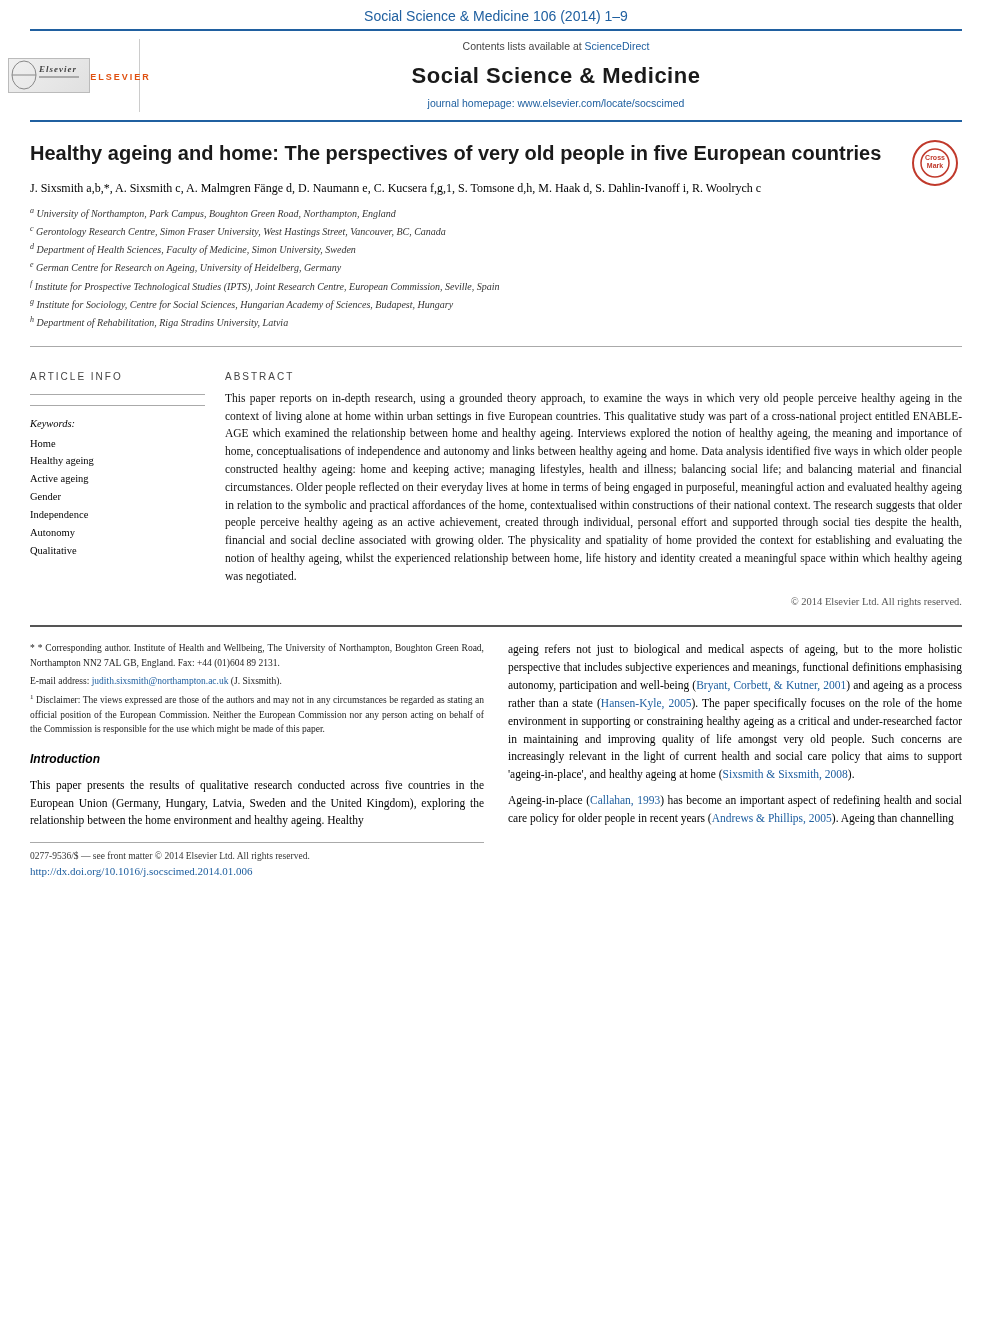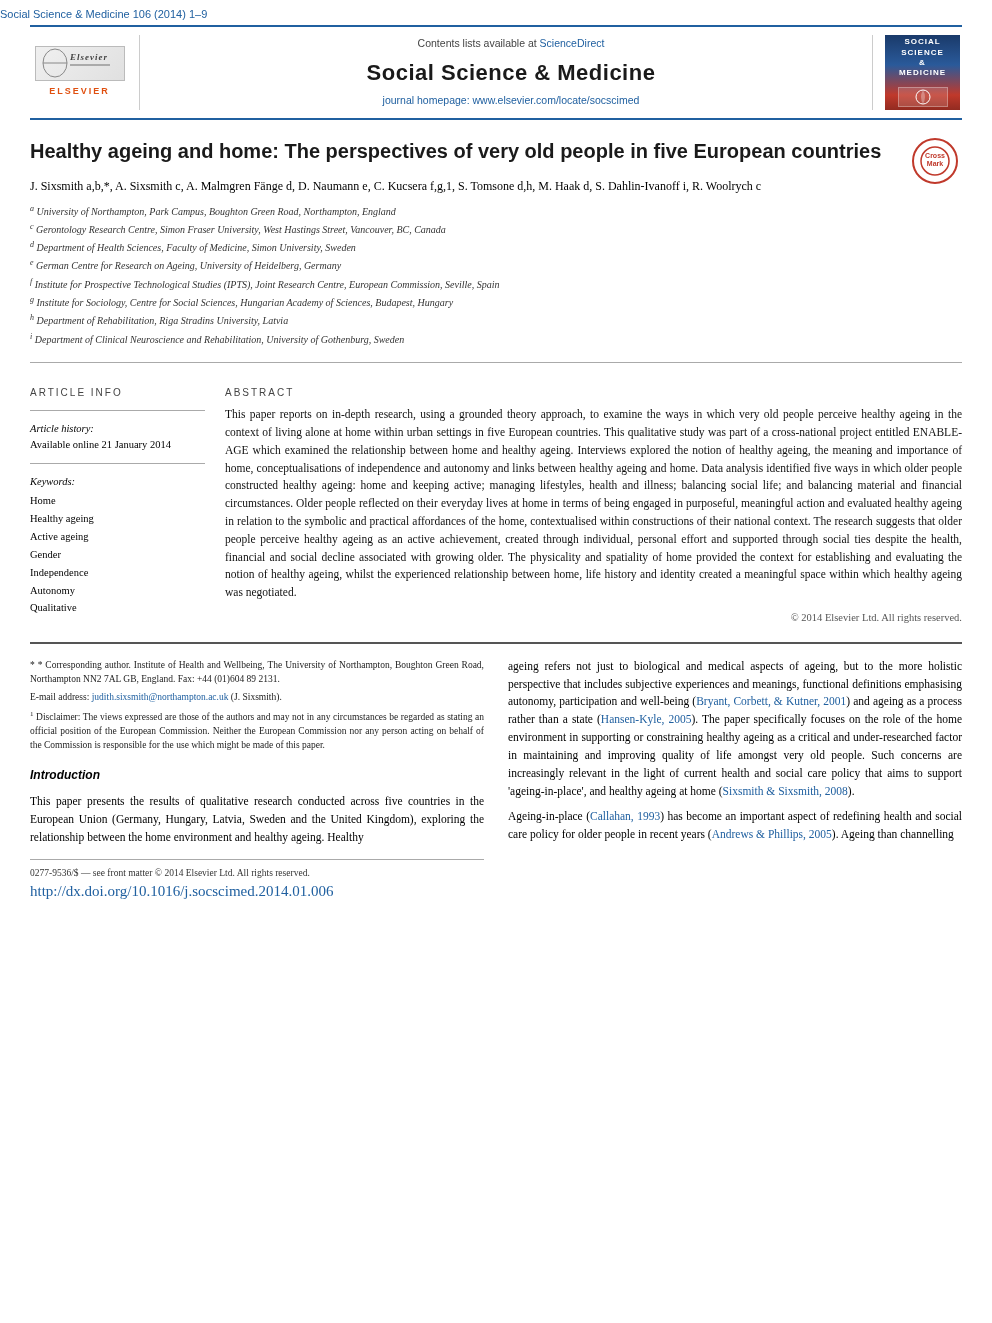--- a/index.html
+++ b/index.html
@@ -8,40 +8,41 @@
       background: #fff;
       color: #000;
       font-size: 13px;
       line-height: 1.5;
       width: 992px;
       min-height: 1323px;
     }
 
     
     .journal-top-bar {
+      text-align: center;
       padding: 6px 0 2px 0;
-      font-size: 11px;
+      font-size: 14px;
       color: #2060a0;
       font-family: Arial, sans-serif;
     }
 
     
     .header-section {
       display: flex;
       align-items: stretch;
       border-top: 2px solid #2060a0;
       border-bottom: 2px solid #2060a0;
       margin: 0 30px;
       padding: 8px 0;
     }
 
     .elsevier-logo {
       width: 110px;
       display: flex;
-      flex-direction: column;
+      flex-direction: row;
       align-items: center;
       justify-content: center;
       border-right: 1px solid #ccc;
       padding-right: 10px;
       margin-right: 10px;
     }
 
     .elsevier-img {
       width: 90px;
       height: 35px;
@@ -339,21 +340,21 @@
     }
 
     .footer-left {
       font-size: 9.5px;
       color: #333;
       line-height: 1.5;
     }
 
     .footer-doi {
       color: #2060a0;
-      font-size: 15px;
+      font-size: 11px;
     }
   </style>
 </head>
 <body>
 
 <div class="journal-top-bar">
   <span>Social Science &amp; Medicine 106 (2014) 1–9</span>
 </div>
 
 <div class="header-section">
@@ -369,32 +370,20 @@
     <div class="elsevier-text">ELSEVIER</div>
   </div>
   <div class="journal-center">
     <div class="contents-line">
       <span>Contents lists available at</span>
       <a class="science-direct-link" href="#">ScienceDirect</a>
     </div>
     <div class="journal-title-main">Social Science &amp; Medicine</div>
     <div class="journal-homepage">journal homepage: www.elsevier.com/locate/socscimed</div>
   </div>
-  <div class="journal-thumb">
-    <div class="thumb-box">
-      <div style="font-size:8px; font-weight:bold; letter-spacing:1px; line-height:1.3;">SOCIAL<br>SCIENCE<br>&amp;<br>MEDICINE</div>
-      <div style="margin-top:4px; width:30px; height:2px; background:rgba(255,255,255,0.5);"></div>
-      <div style="margin-top:4px; width:50px; height:20px; background:rgba(255,255,255,0.15); border:1px solid rgba(255,255,255,0.3); display:flex; align-items:center; justify-content:center;">
-        <svg width="24" height="18" viewBox="0 0 24 18">
-            <circle cx="12" cy="9" r="7" fill="none" stroke="white" stroke-width="1"></circle>
-            <path d="M12 2 Q16 9 12 16 Q8 9 12 2Z" fill="rgba(255,255,255,0.3)"></path>
-          </svg>
-      </div>
-    </div>
-  </div>
 </div>
 
 <div class="main-content">
 
   <div class="article-title">
     <span>Healthy ageing and home: The perspectives of very old people in five European countries</span>
     <div class="crossmark-badge">
       <div class="crossmark-inner">
         <svg width="32" height="32" viewBox="0 0 32 32">
           <circle cx="16" cy="16" r="14" fill="none" stroke="#c0392b" stroke-width="1.5"></circle>
@@ -410,33 +399,28 @@
   </div>
 
   <div class="affiliations">
     <div><sup>a</sup> <span>University of Northampton, Park Campus, Boughton Green Road, Northampton, England</span></div>
     <div><sup>c</sup> <span>Gerontology Research Centre, Simon Fraser University, West Hastings Street, Vancouver, BC, Canada</span></div>
     <div><sup>d</sup> <span>Department of Health Sciences, Faculty of Medicine, Simon University, Sweden</span></div>
     <div><sup>e</sup> <span>German Centre for Research on Ageing, University of Heidelberg, Germany</span></div>
     <div><sup>f</sup> <span>Institute for Prospective Technological Studies (IPTS), Joint Research Centre, European Commission, Seville, Spain</span></div>
     <div><sup>g</sup> <span>Institute for Sociology, Centre for Social Sciences, Hungarian Academy of Sciences, Budapest, Hungary</span></div>
     <div><sup>h</sup> <span>Department of Rehabilitation, Riga Stradins University, Latvia</span></div>
-    <div><sup>i</sup> <span>Department of Clinical Neuroscience and Rehabilitation, University of Gothenburg, Sweden</span></div>
   </div>
 
   <hr class="divider-line">
 
   <div class="two-col">
     <div class="left-col">
       <div class="section-heading">ARTICLE INFO</div>
       <hr class="divider-line">
-      <div class="article-history">
-        <div class="label">Article history:</div>
-        <div>Available online 21 January 2014</div>
-      </div>
       <hr class="divider-line">
       <div class="keywords-section">
         <div class="kw-label">Keywords:</div>
         <div class="keywords-list">
           <div>Home</div>
           <div>Healthy ageing</div>
           <div>Active ageing</div>
           <div>Gender</div>
           <div>Independence</div>
           <div>Autonomy</div>

